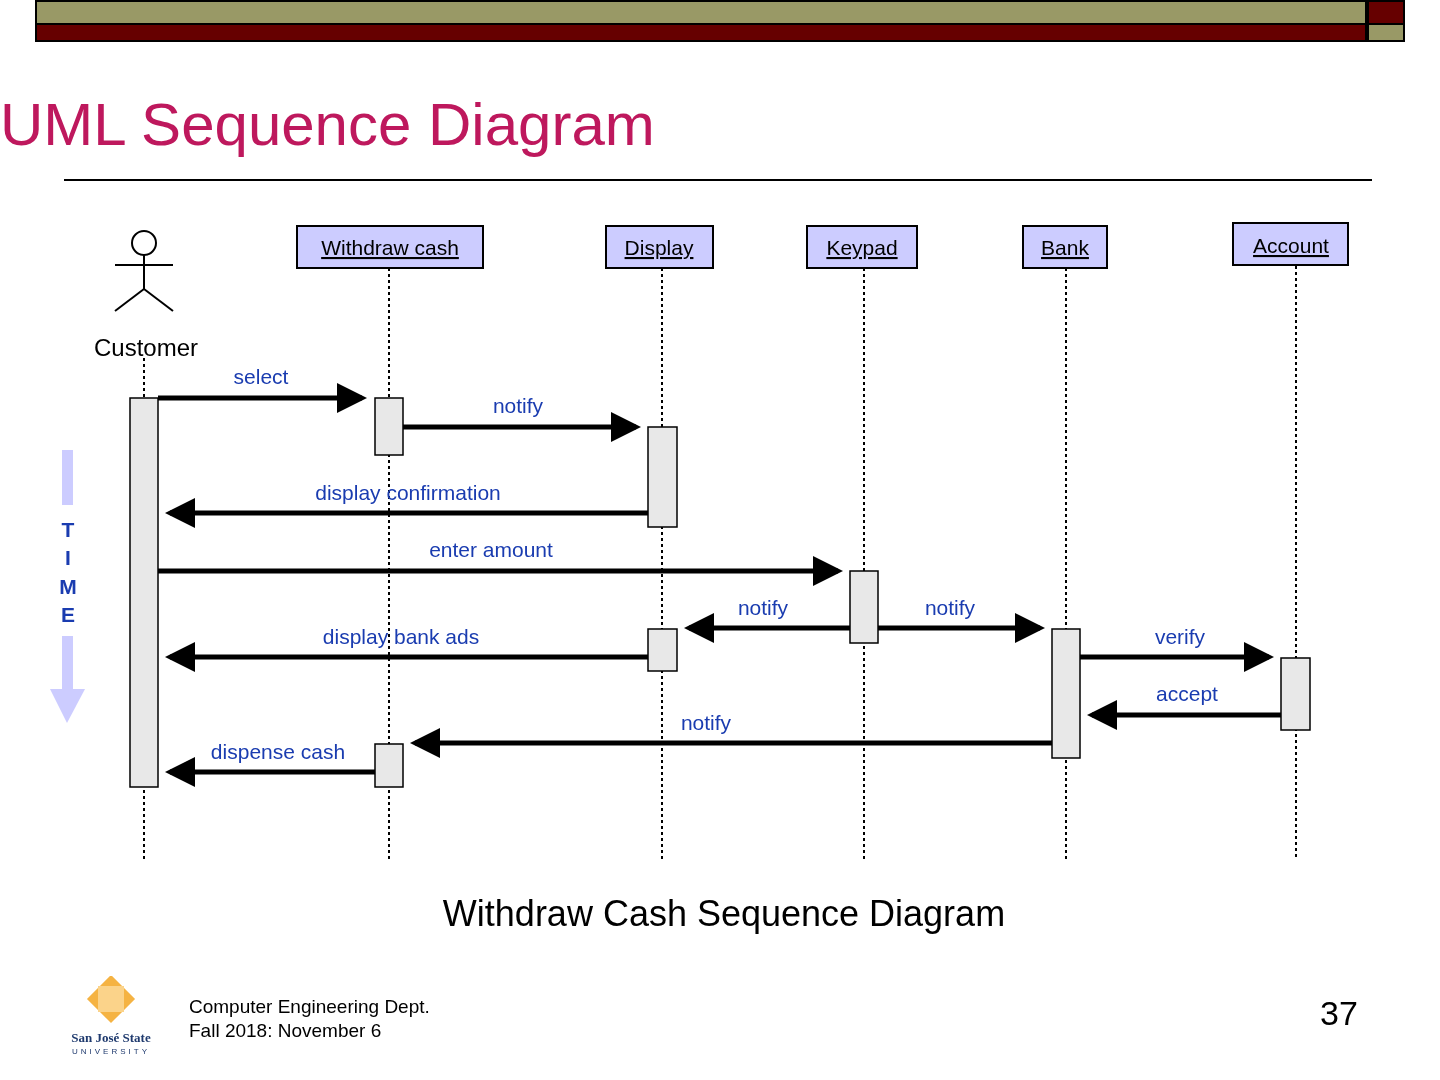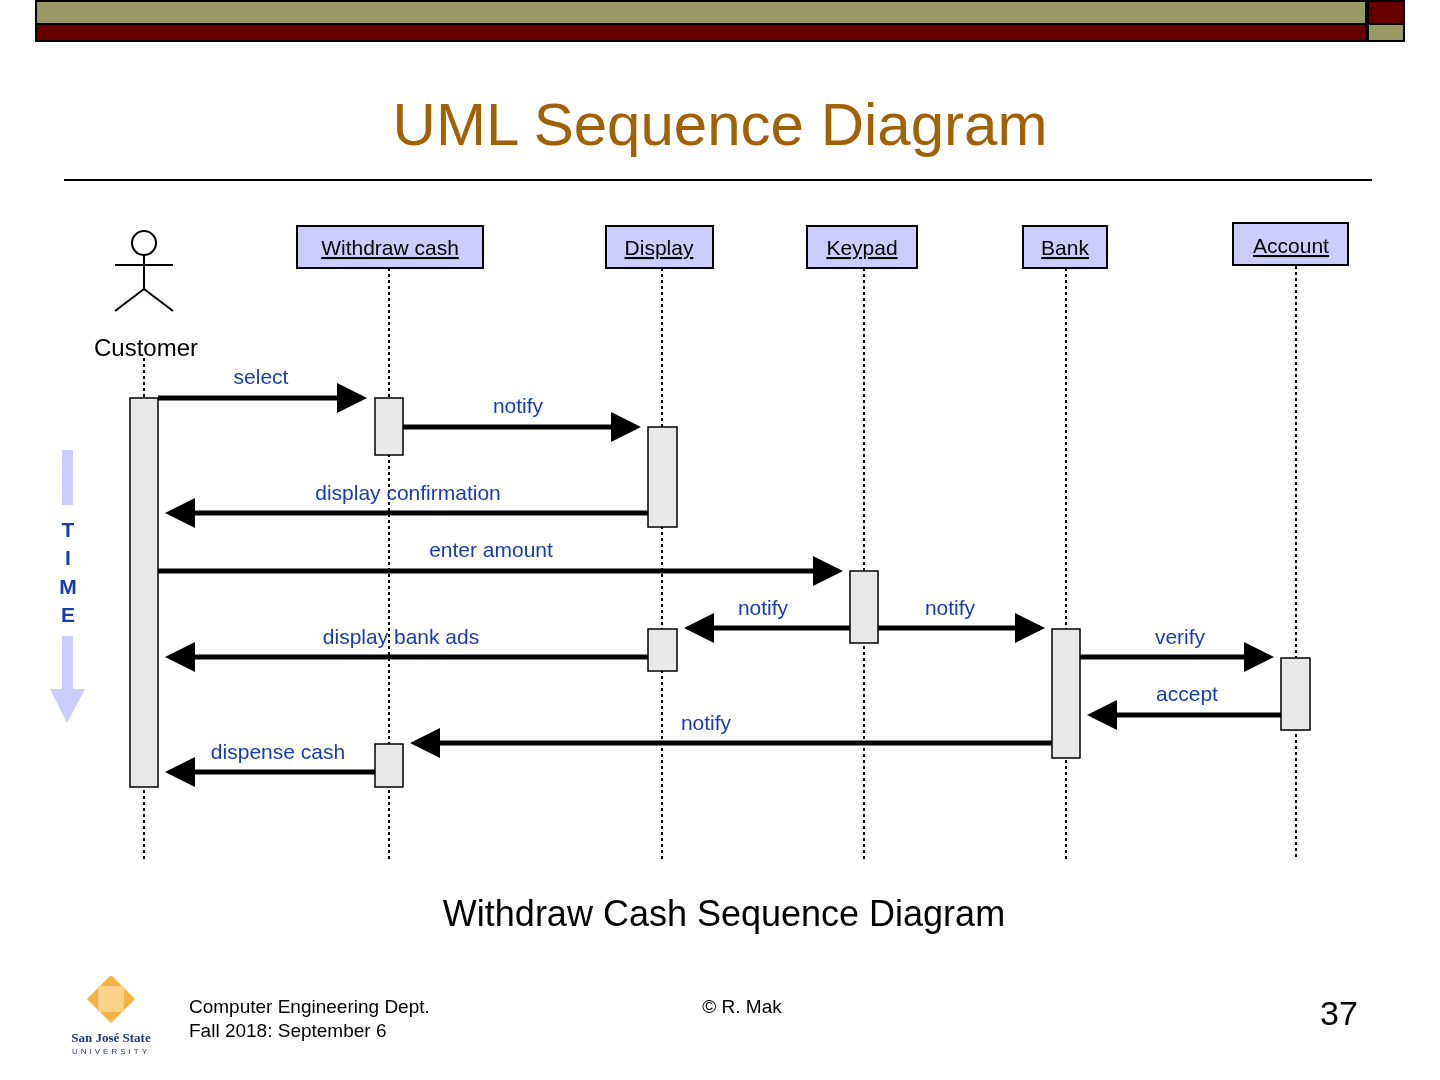--- a/index.html
+++ b/index.html
@@ -2,21 +2,21 @@
 <html><head>
 <meta charset="utf-8">
 <style>
   html, body { margin:0; padding:0; }
   body { width:1440px; height:1080px; position:relative; background:#ffffff; overflow:hidden;
          font-family:"Liberation Sans", sans-serif; }
   .bar-olive { position:absolute; left:35px; top:0; width:1332px; height:25px; background:#999966; border:2px solid #000; box-sizing:border-box; }
   .bar-red { position:absolute; left:35px; top:25px; width:1332px; height:17px; background:#660000; border:2px solid #000; border-top:0; box-sizing:border-box; }
   .sq-red { position:absolute; left:1367px; top:0; width:38px; height:25px; background:#660000; border:2px solid #000; box-sizing:border-box; }
   .sq-olive { position:absolute; left:1367px; top:25px; width:38px; height:17px; background:#999966; border:2px solid #000; border-top:0; box-sizing:border-box; }
-  .title { position:absolute; left:0; width:1440px; top:90px; text-align:center; font-size:60px; color:#a16207; }
+  .title { position:absolute; left:0; width:1440px; top:90px; font-size:60px; color:#be185d; }
   .title-rule { position:absolute; left:64px; top:179px; width:1308px; height:2px; background:#000; }
   svg.diagram { position:absolute; left:0; top:0; }
   .caption { position:absolute; left:0; width:1448px; top:893px; text-align:center; font-size:36px; color:#000; }
   .footer-text { position:absolute; font-size:19px; color:#000; line-height:24px; }
   .page-num { position:absolute; left:1320px; top:994px; font-size:34px; color:#000; }
   .logo { position:absolute; left:64px; top:976px; width:96px; height:82px; }
 </style>
 </head>
 <body>
 
@@ -124,18 +124,17 @@
   <g fill="#f5b343">
     <rect x="30" y="6" width="34" height="34" transform="rotate(45 47 23)"></rect>
     <rect x="34" y="10" width="26" height="26" fill="#fbd38a"></rect>
   </g>
   <text x="47" y="66" text-anchor="middle" font-family="Liberation Serif, serif" font-size="13" font-weight="bold" fill="#1f3a6e">San José State</text>
   <text x="47" y="78" text-anchor="middle" font-family="Liberation Sans, sans-serif" font-size="8" letter-spacing="3" fill="#1f3a6e">UNIVERSITY</text>
 </svg>
 
 <div class="footer-text" style="left:189px; top:995px;">
   <div>Computer Engineering Dept.</div>
-  <div>Fall 2018: September 6</div>
+  <div>Fall 2018: November 6</div>
 </div>
 <div class="footer-text" style="left:520px; top:995px; width:444px; text-align:center;">
-  <div>© R. Mak</div>
 </div>
 <div class="page-num">37</div>
 
 </body></html>

